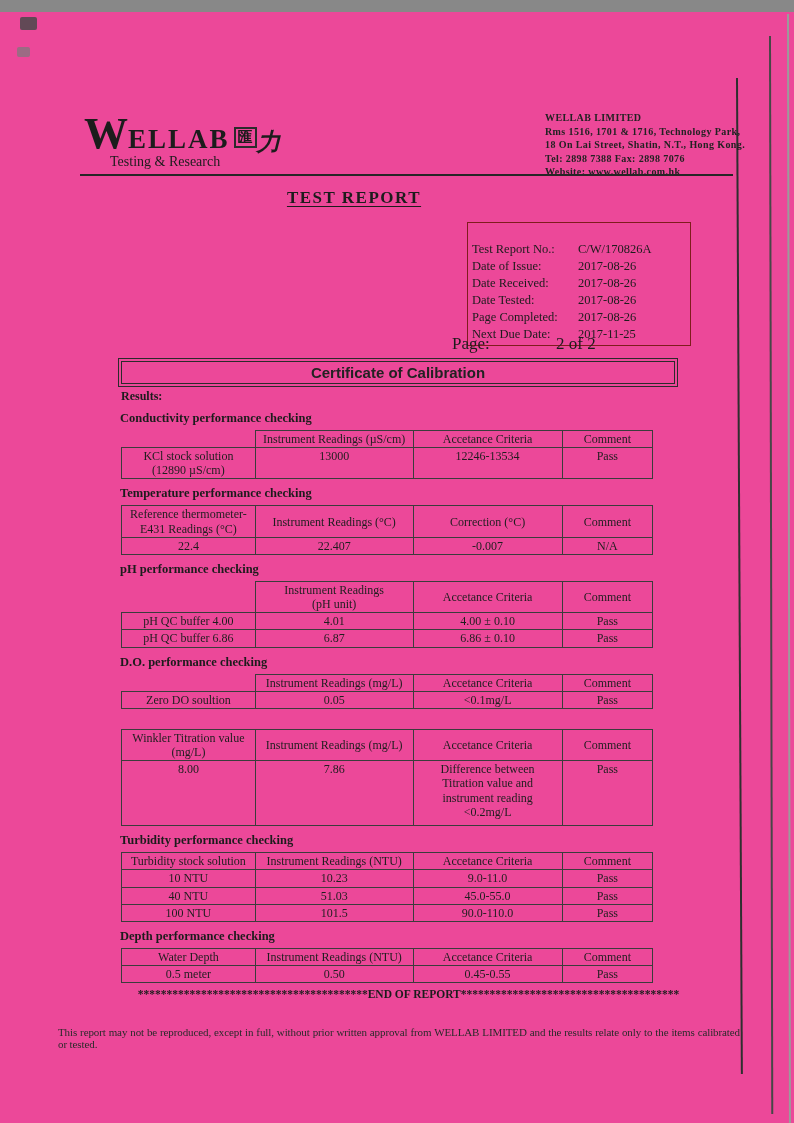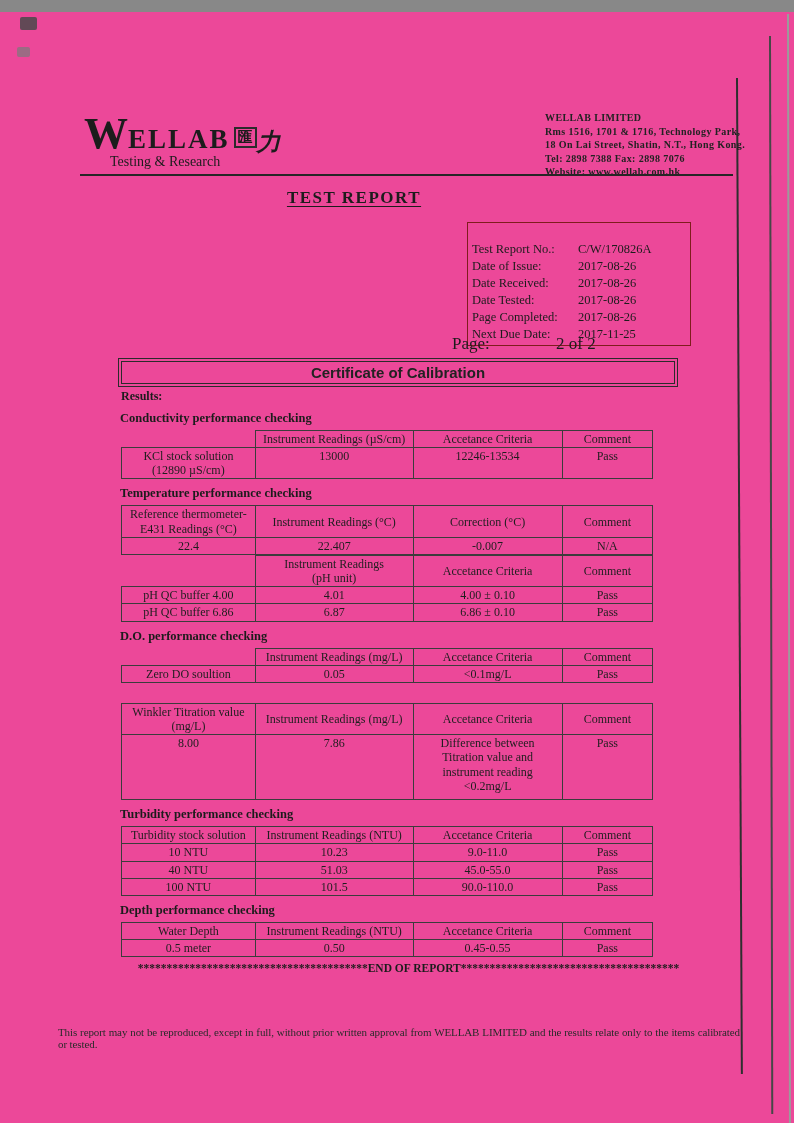--- a/index.html
+++ b/index.html
@@ -180,20 +180,21 @@
               <tr>
                 <td>22.4</td>
                 <td>22.407</td>
                 <td>-0.007</td>
                 <td>N/A</td>
               </tr>
             </tbody>
           </table>
         </div>
         <div class="sec sec-2">
+          <div class="sec-heading">pH performance checking</div>
           <table class="rep">
             <colgroup>
               <col class="c1">
               <col class="c2">
               <col class="c3">
               <col class="c4">
             </colgroup>
             <thead>
               <tr>
                 <th class="blank"></th>

